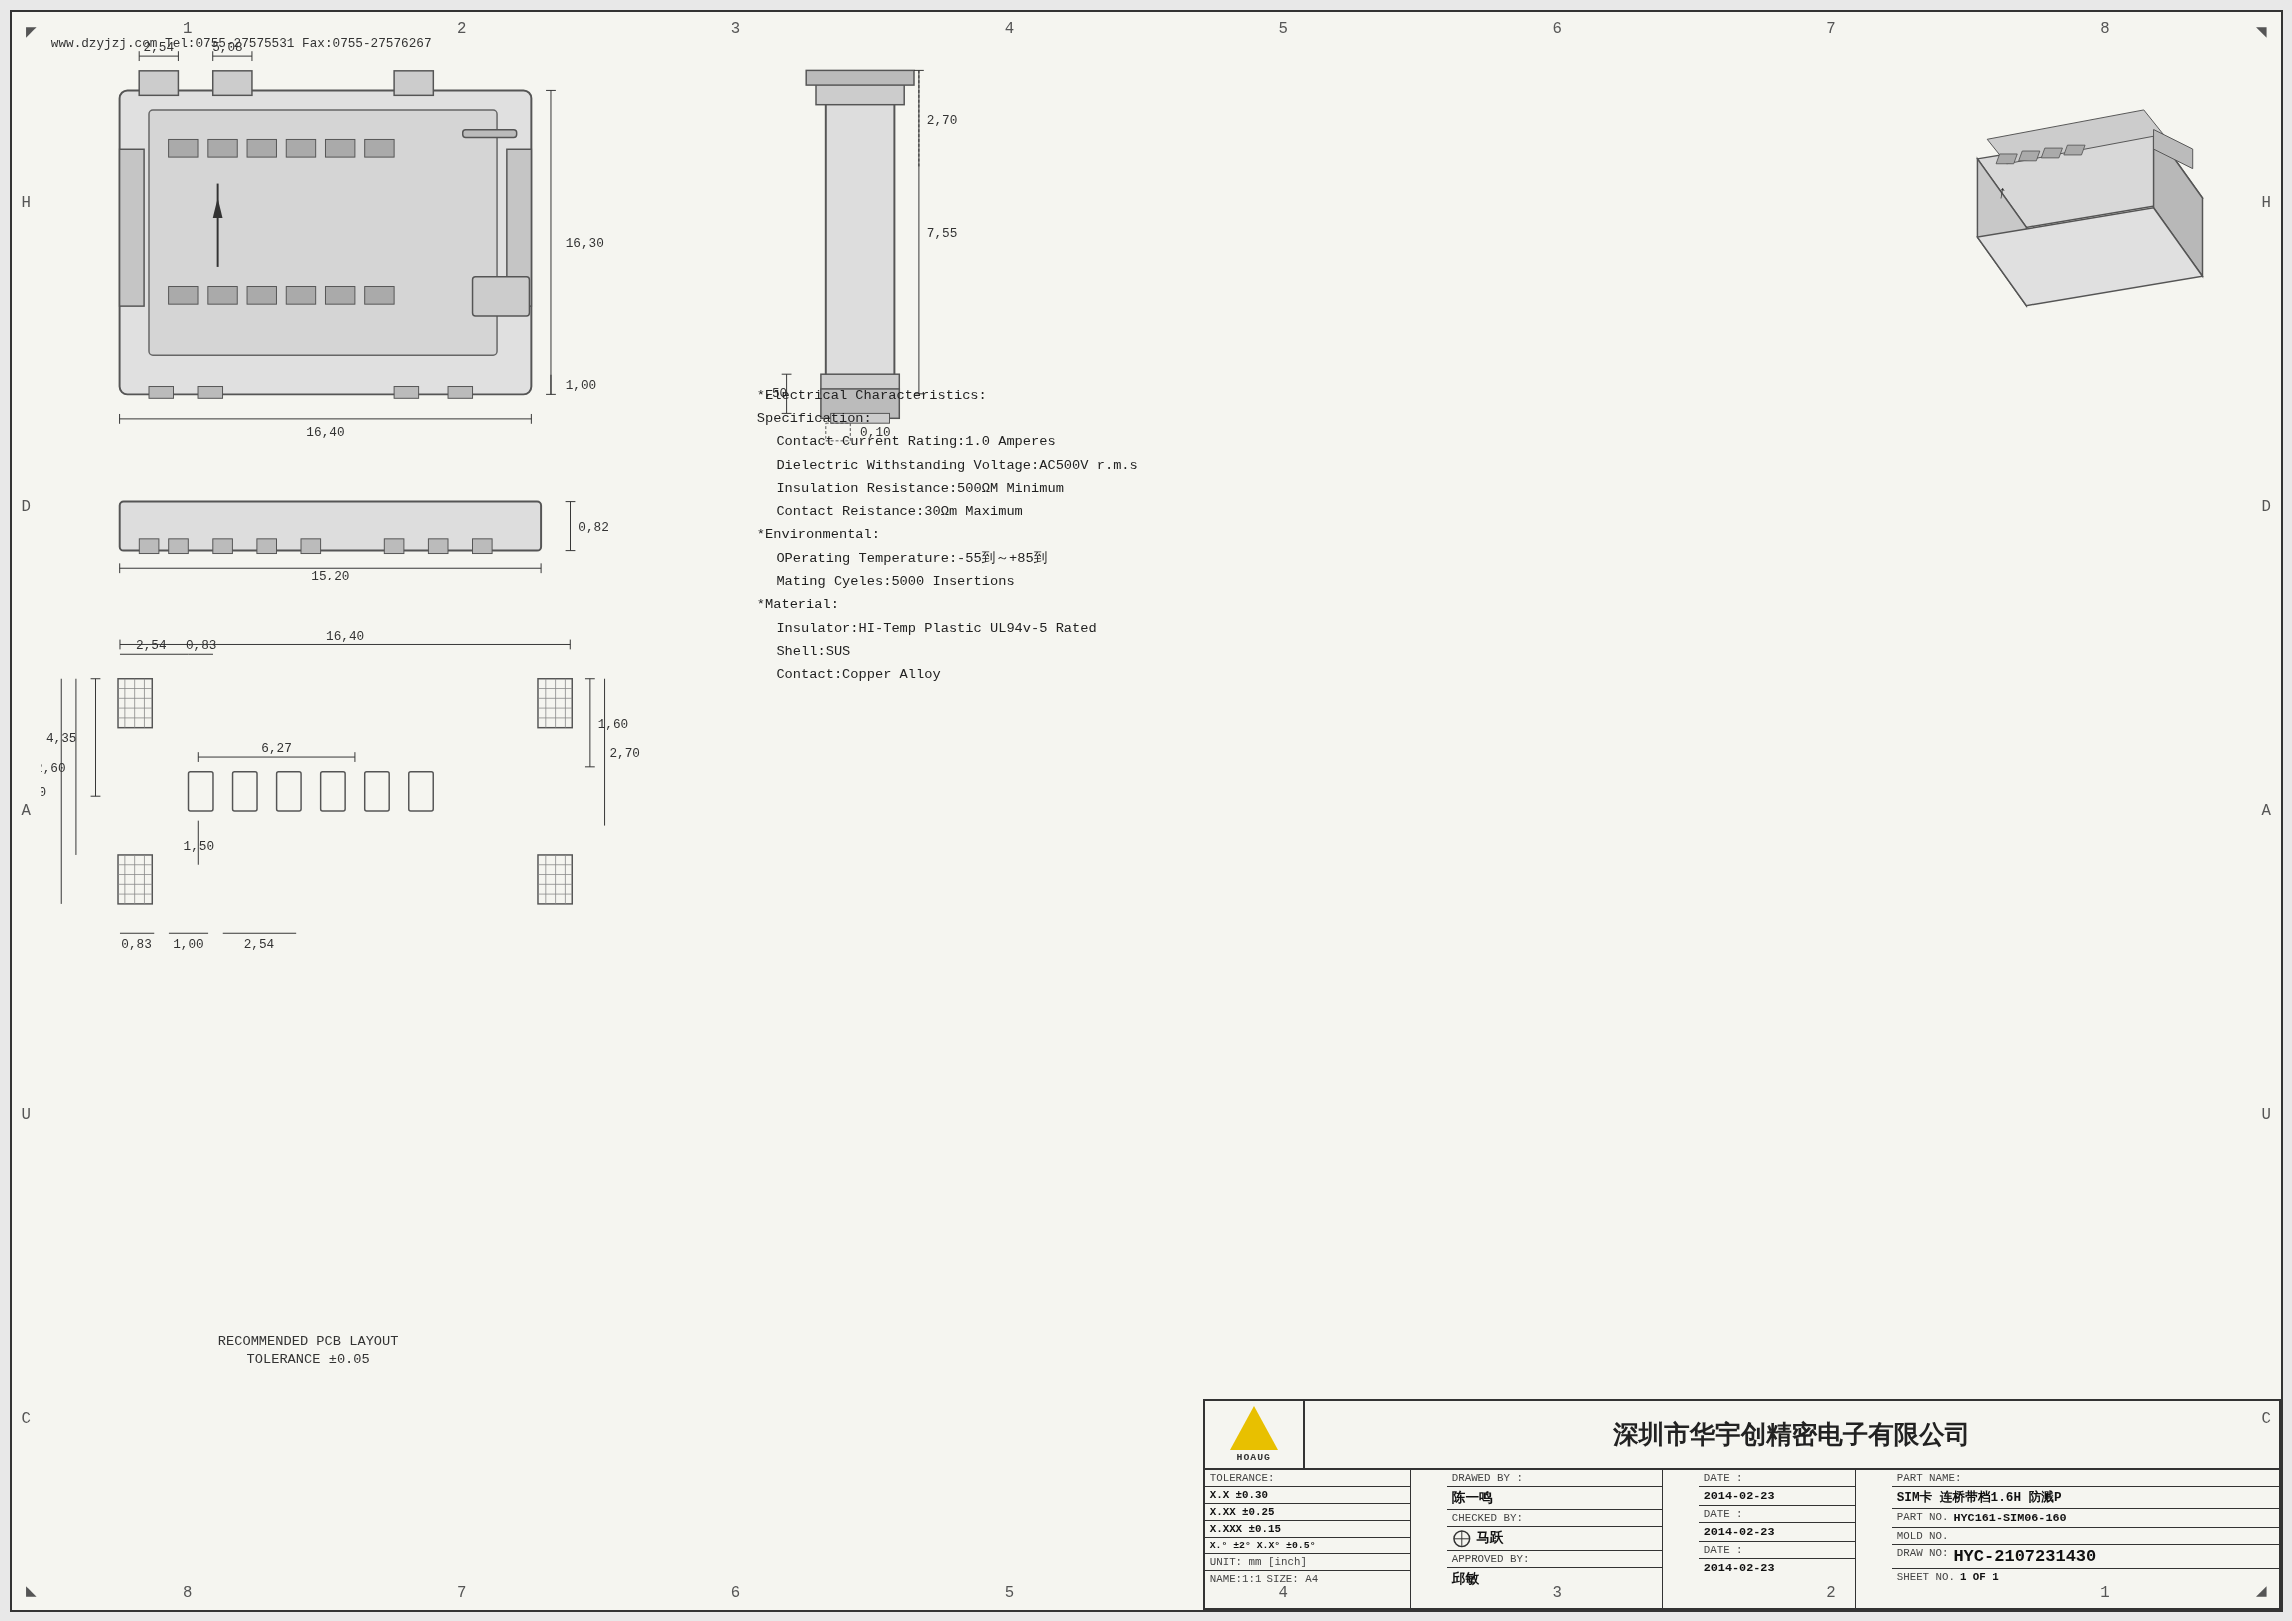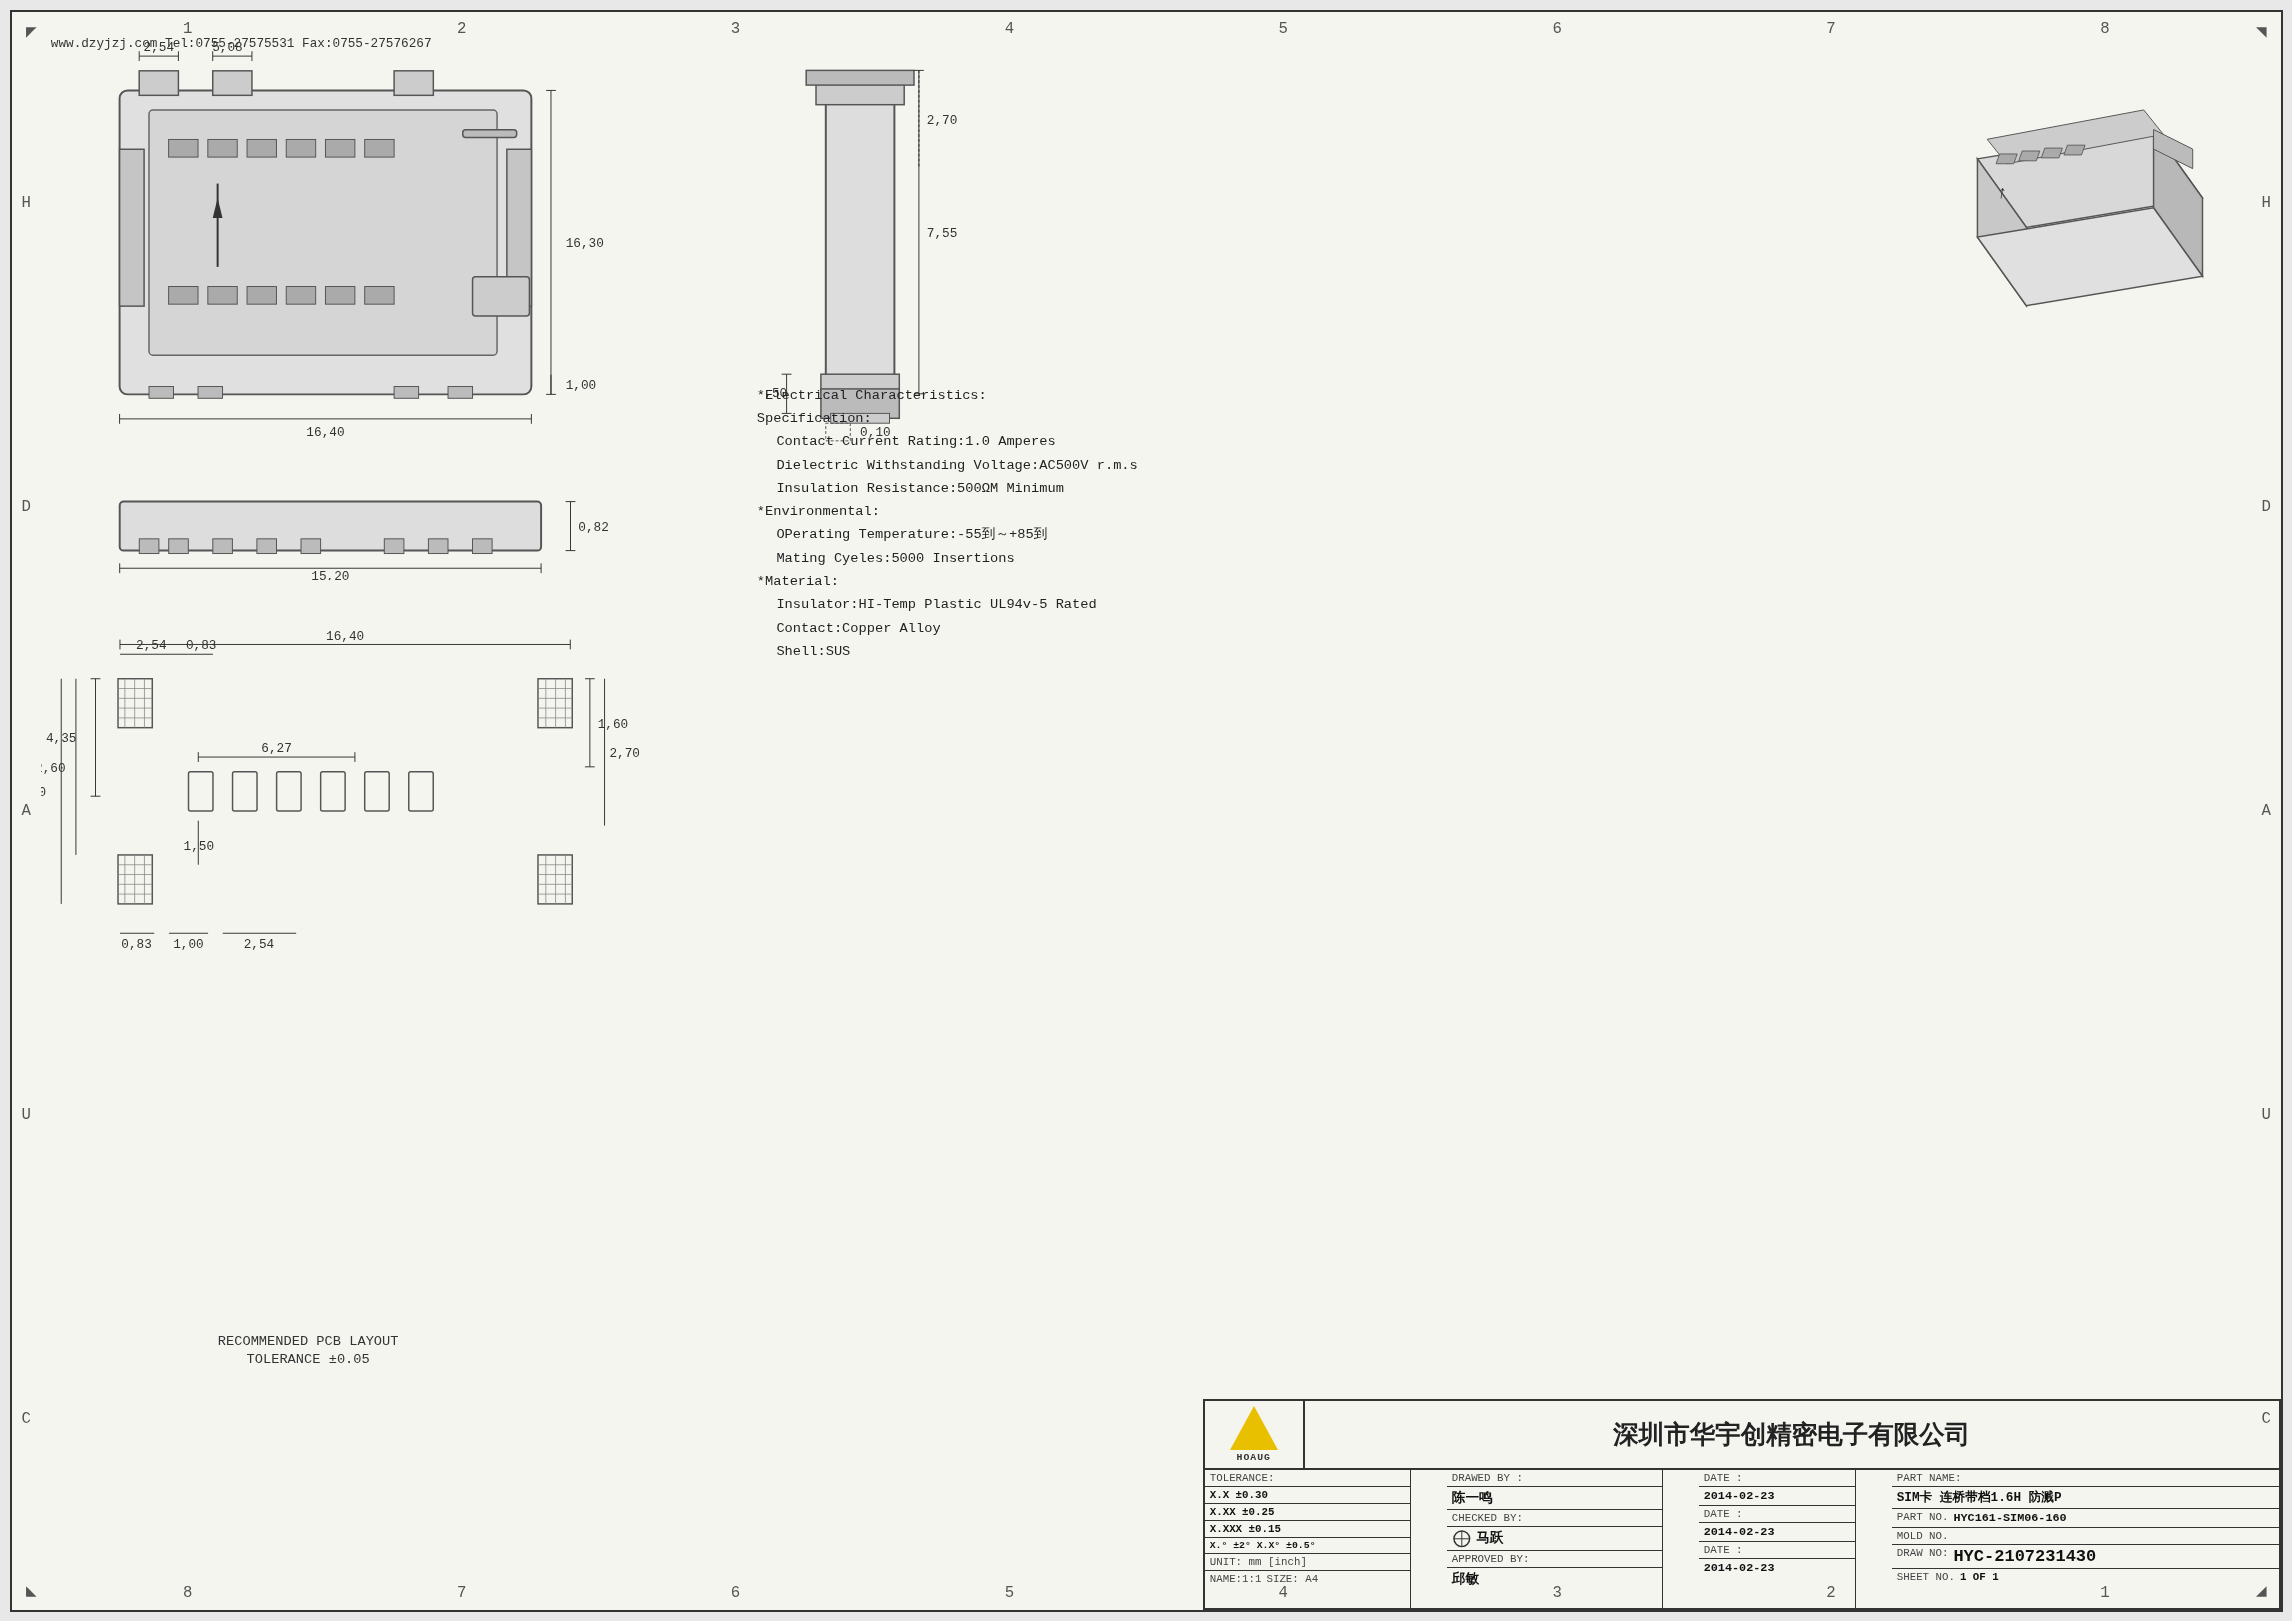--- a/index.html
+++ b/index.html
@@ -457,27 +457,28 @@
     <div>RECOMMENDED PCB LAYOUT</div>
     <div style="margin-top:2.9px;">TOLERANCE ±0.05</div>
   </div>
 
   <div class="spec-area">
     <p class="spec-line">*Electrical Characteristics:</p>
     <p class="spec-line">Specification:</p>
     <p class="spec-line spec-indent">Contact Current Rating:1.0 Amperes</p>
     <p class="spec-line spec-indent">Dielectric Withstanding Voltage:AC500V r.m.s</p>
     <p class="spec-line spec-indent">Insulation Resistance:500ΩM  Minimum</p>
+    <p class="spec-line spec-indent">Contact Reistance:30Ωm  Maximum</p>
     <p class="spec-line">*Environmental:</p>
     <p class="spec-line spec-indent">OPerating Temperature:-55到～+85到</p>
     <p class="spec-line spec-indent">Mating Cyeles:5000 Insertions</p>
     <p class="spec-line">*Material:</p>
     <p class="spec-line spec-indent">Insulator:HI-Temp Plastic UL94v-5 Rated</p>
+    <p class="spec-line spec-indent">Shell:SUS</p>
     <p class="spec-line spec-indent">Contact:Copper Alloy</p>
-    <p class="spec-line spec-indent">Shell:SUS</p>
   </div>
 
   <div class="title-block">
 
     <div class="title-top">
       <div class="title-logo">
         <div class="logo-triangle"></div>
         <div class="logo-text">HOAUG</div>
       </div>
       <div class="title-company">深圳市华宇创精密电子有限公司</div>

